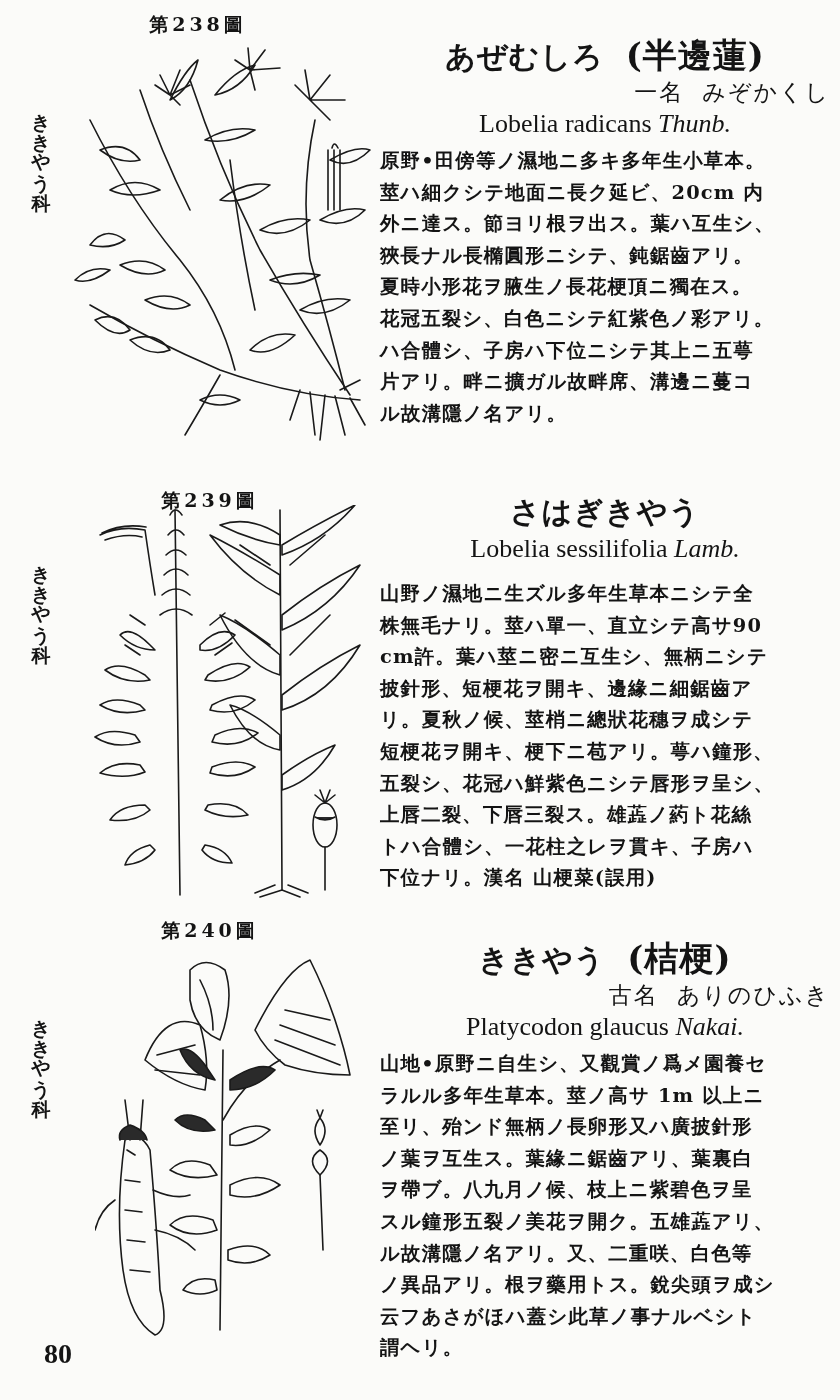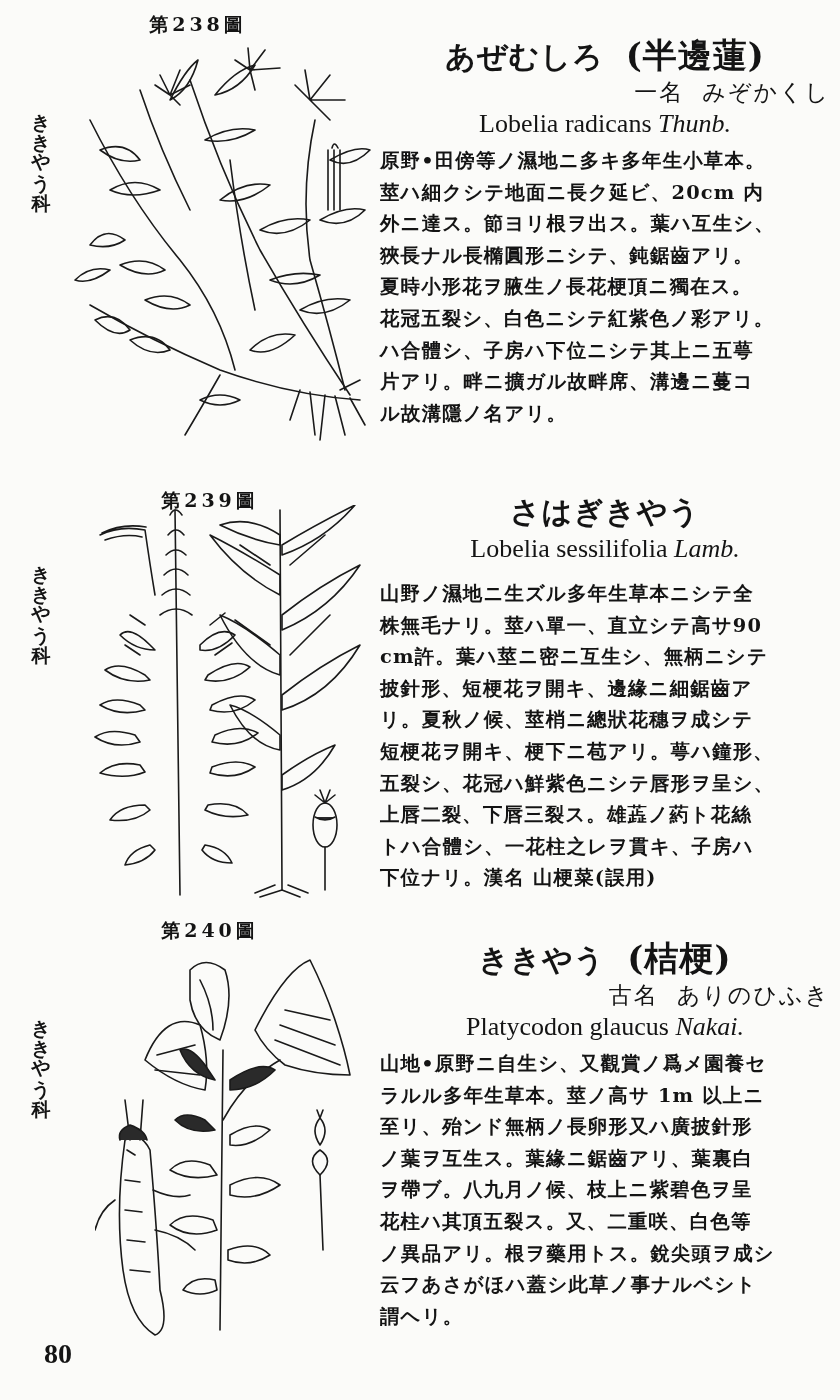--- a/index.html
+++ b/index.html
@@ -216,20 +216,21 @@
   </div>
   <div class="latin">
     <span>Platycodon glaucus</span> <i>Nakai.</i>
   </div>
   <div class="desc">
     <div>山地•原野ニ自生シ、又觀賞ノ爲メ園養セ</div>
     <div>ラルル多年生草本。莖ノ高サ 1m 以上ニ</div>
     <div>至リ、殆ンド無柄ノ長卵形又ハ廣披針形</div>
     <div>ノ葉ヲ互生ス。葉緣ニ鋸齒アリ、葉裏白</div>
     <div>ヲ帶ブ。八九月ノ候、枝上ニ紫碧色ヲ呈</div>
-    <div>花柱ハ其頂五裂ス。又、二重咲、白色等</div>
+    <div>スル鐘形五裂ノ美花ヲ開ク。五雄蕋アリ、</div>
+    <div>ル故溝隱ノ名アリ。又、二重咲、白色等</div>
     <div>ノ異品アリ。根ヲ藥用トス。銳尖頭ヲ成シ</div>
     <div>云フあさがほハ蓋シ此草ノ事ナルベシト</div>
     <div>謂ヘリ。</div>
   </div>
 </div>
 
 <div class="abs page-num" style="left:44px;top:1338px;">80</div>
 
 </body></html>

